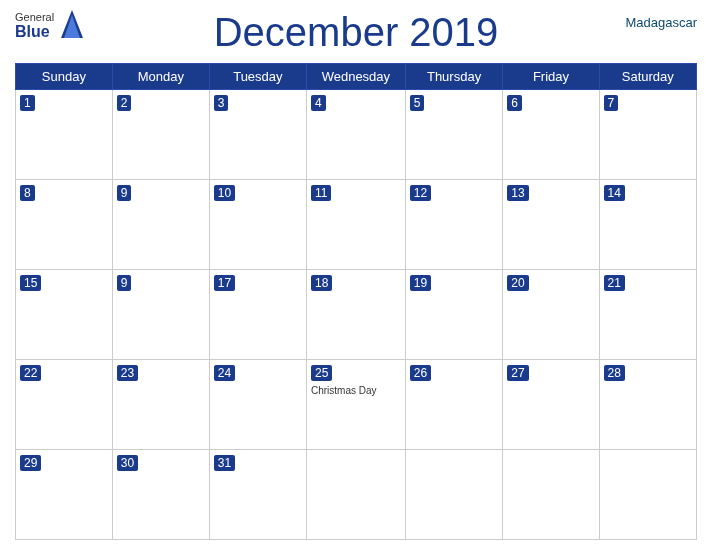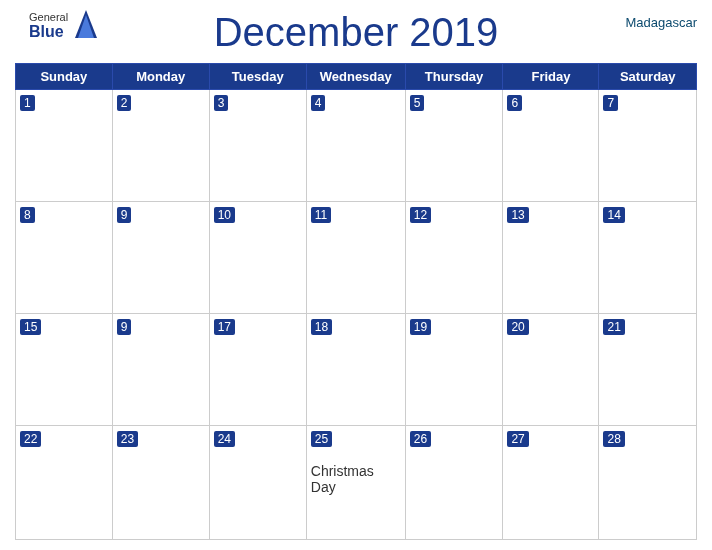--- a/index.html
+++ b/index.html
@@ -29,21 +29,20 @@
       left: 0;
       top: 0;
       display: flex;
       flex-direction: column;
       align-items: center;
     }
     .logo-container {
       display: flex;
       align-items: center;
       gap: 7px;
-      margin-left: 14px;
     }
     .country-label {
       position: absolute;
       right: 0;
       top: 5px;
       font-size: 13px;
       color: #0c4a6e;
     }
     .calendar-title {
       font-size: 40px;
@@ -55,43 +54,43 @@
       width: 100%;
       flex: 1;
       border-collapse: collapse;
     }
     .calendar-table th {
       background-color: #1a3a8c;
       color: #fff;
       text-align: center;
       padding: 5px 2px;
       font-size: 13px;
-      font-weight: bold;
+      font-weight: normal;
       border: 1px solid #2a4aac;
     }
     .calendar-table td {
       border: 1px solid #ccc;
       vertical-align: top;
       padding: 3px 4px;
       width: 101px;
       height: 72px;
     }
     .date-num {
       font-size: 12px;
       color: #fff;
       background-color: #1a3a8c;
       display: inline-block;
       padding: 1px 4px;
       border-radius: 2px;
       margin-bottom: 2px;
     }
     .holiday-text {
-      font-size: 14px;
+      font-size: 10px;
       color: #333;
-      margin-top: 14px;
+      margin-top: 2px;
     }
     .empty-cell {
       background: #fff;
     }
   </style>
 </head>
 <body>
 
 <div class="calendar-wrapper">
   <div class="calendar-header">
@@ -155,15 +154,24 @@
         </tr>
         <tr>
           <td><span class="date-num">22</span></td>
           <td><span class="date-num">23</span></td>
           <td><span class="date-num">24</span></td>
           <td><span class="date-num">25</span><div class="holiday-text">Christmas Day</div></td>
           <td><span class="date-num">26</span></td>
           <td><span class="date-num">27</span></td>
           <td><span class="date-num">28</span></td>
         </tr>
+        <tr>
+          <td><span class="date-num">29</span></td>
+          <td><span class="date-num">30</span></td>
+          <td><span class="date-num">31</span></td>
+          <td class="empty-cell"></td>
+          <td class="empty-cell"></td>
+          <td class="empty-cell"></td>
+          <td class="empty-cell"></td>
+        </tr>
       </tbody>
   </table>
 </div>
 
 </body></html>

